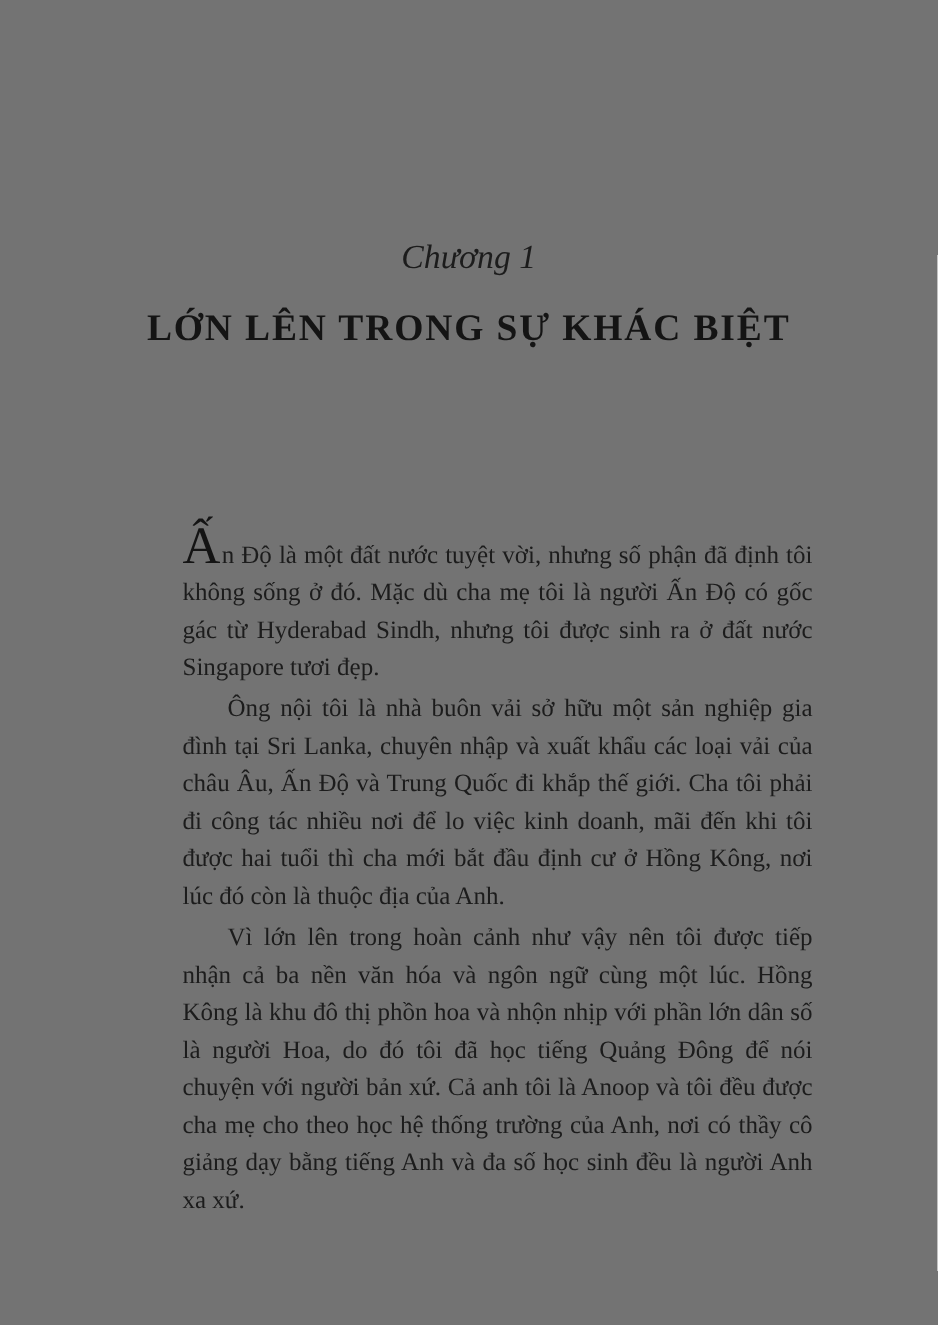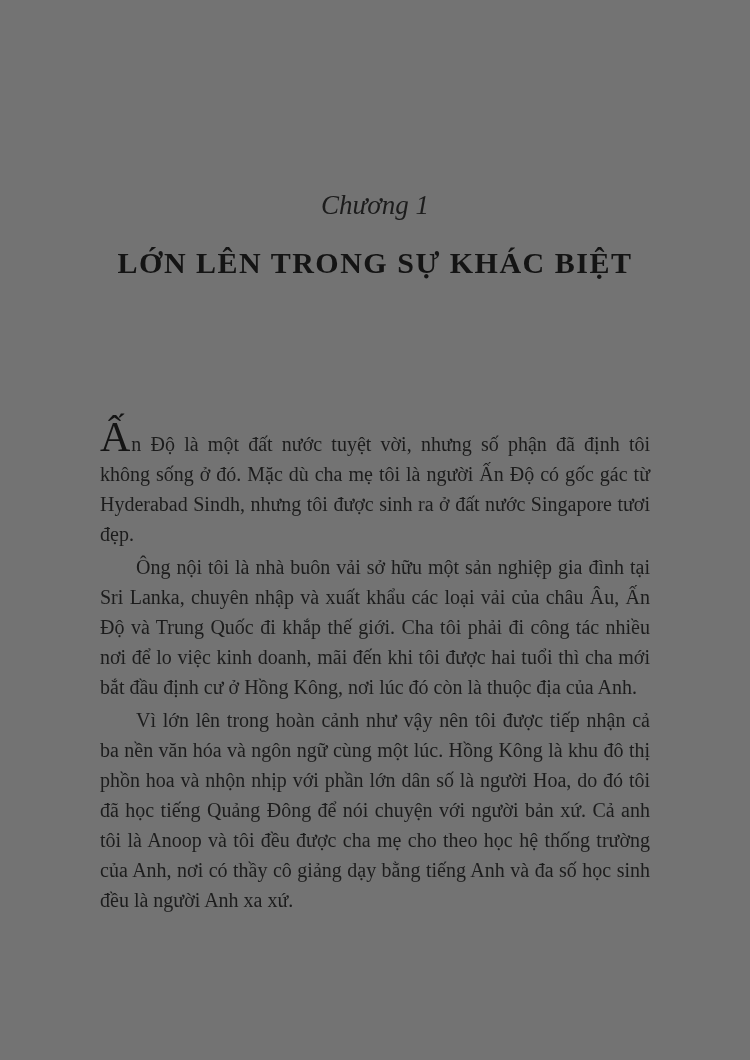--- a/index.html
+++ b/index.html
@@ -38,20 +38,21 @@
     font-weight: bold;
     letter-spacing: 1.5px;
     color: #141414;
     white-space: nowrap;
   }
   .body-text {
     margin-top: 148px;
     text-align: justify;
     font-size: 20px;
     line-height: 30px;
+    margin-left: 46px;
   }
   .body-text p {
     margin: 0 0 3px 0;
   }
   .para-indent {
     text-indent: 36px;
   }
   .initial-cap {
     font-size: 42px;
     line-height: 0;

